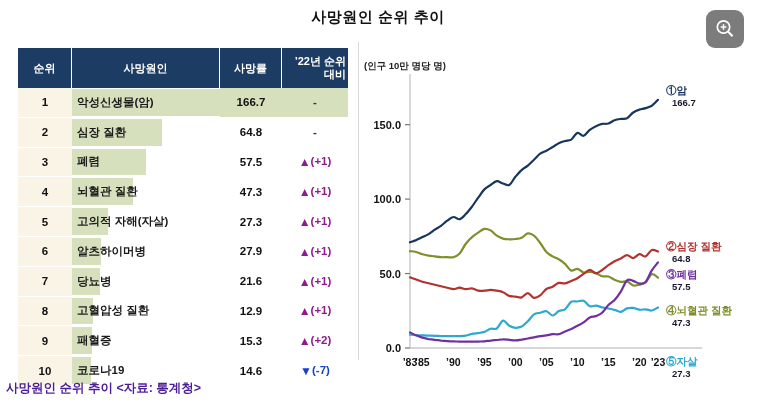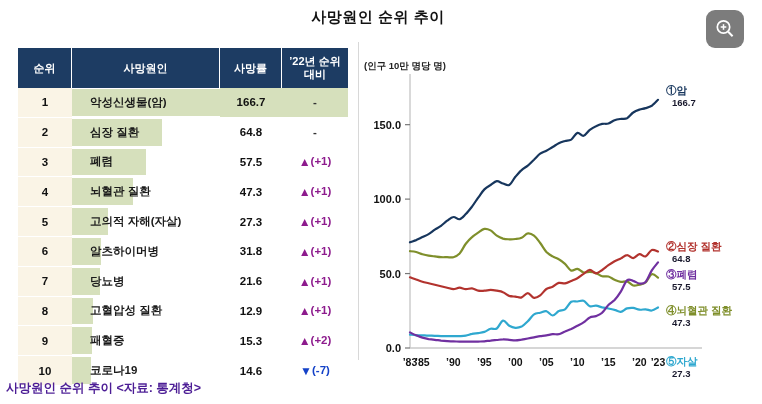--- a/index.html
+++ b/index.html
@@ -46,21 +46,21 @@
     table-layout:fixed;
   }
   .tbl th{
     background:#1d3c63;color:#ffffff;
     font-size:11px;font-weight:bold;
     padding:5px 2px;line-height:1.15;
     border-right:1.5px solid #ffffff;
     vertical-align:middle;
     height:30px;
   }
-  .tbl th:last-child{border-right:none;}
+  .tbl th:last-child{border-right:none;text-align:right;}
   .col-rank{width:54px;}
   .col-cause{width:148px;}
   .col-rate{width:62px;}
   .col-chg{width:66px;}
 
   .tbl td{
     font-size:11.5px;
     height:28.8px;
     padding:0;
     vertical-align:middle;
@@ -74,21 +74,21 @@
     position:relative;
     background:#ffffff;
     padding-left:0;
   }
   .c-cause .bar{
     position:absolute;left:0;top:1px;bottom:1px;
     background:#d6e0bc;
   }
   .c-cause .txt{
     position:relative;z-index:2;
-    display:block;padding-left:18px;
+    display:block;padding-left:5px;
     font-weight:bold;font-size:11.5px;color:#1a1a1a;
     white-space:nowrap;
   }
   .c-rate{
     text-align:center;font-weight:bold;font-size:11.5px;color:#111;
   }
   .c-chg{
     text-align:center;font-weight:bold;font-size:11px;
     white-space:nowrap;
   }
@@ -205,21 +205,21 @@
             </td>
             <td class="c-rate">27.3</td>
             <td class="c-chg"><span class="arrow up">▲</span><span style="color: rgb(141, 27, 141);">(+1)</span></td>
           </tr>
           <tr>
             <td class="c-rank">6</td>
             <td class="c-cause">
               <span class="bar" style="width: 28.86px;"></span>
               <span class="txt">알츠하이머병</span>
             </td>
-            <td class="c-rate">31.8</td>
+            <td class="c-rate">27.9</td>
             <td class="c-chg"><span class="arrow up">▲</span><span style="color: rgb(141, 27, 141);">(+1)</span></td>
           </tr>
           <tr>
             <td class="c-rank">7</td>
             <td class="c-cause">
               <span class="bar" style="width: 28.12px;"></span>
               <span class="txt">당뇨병</span>
             </td>
             <td class="c-rate">21.6</td>
             <td class="c-chg"><span class="arrow up">▲</span><span style="color: rgb(141, 27, 141);">(+1)</span></td>

